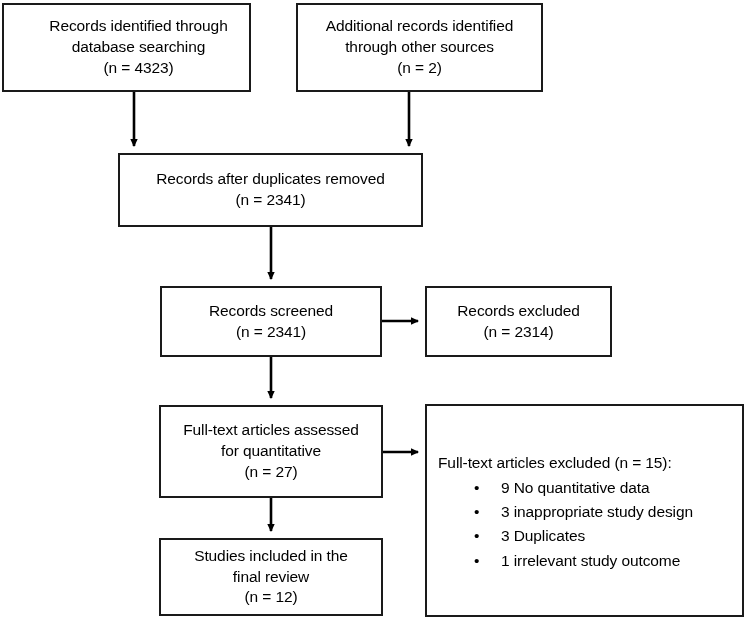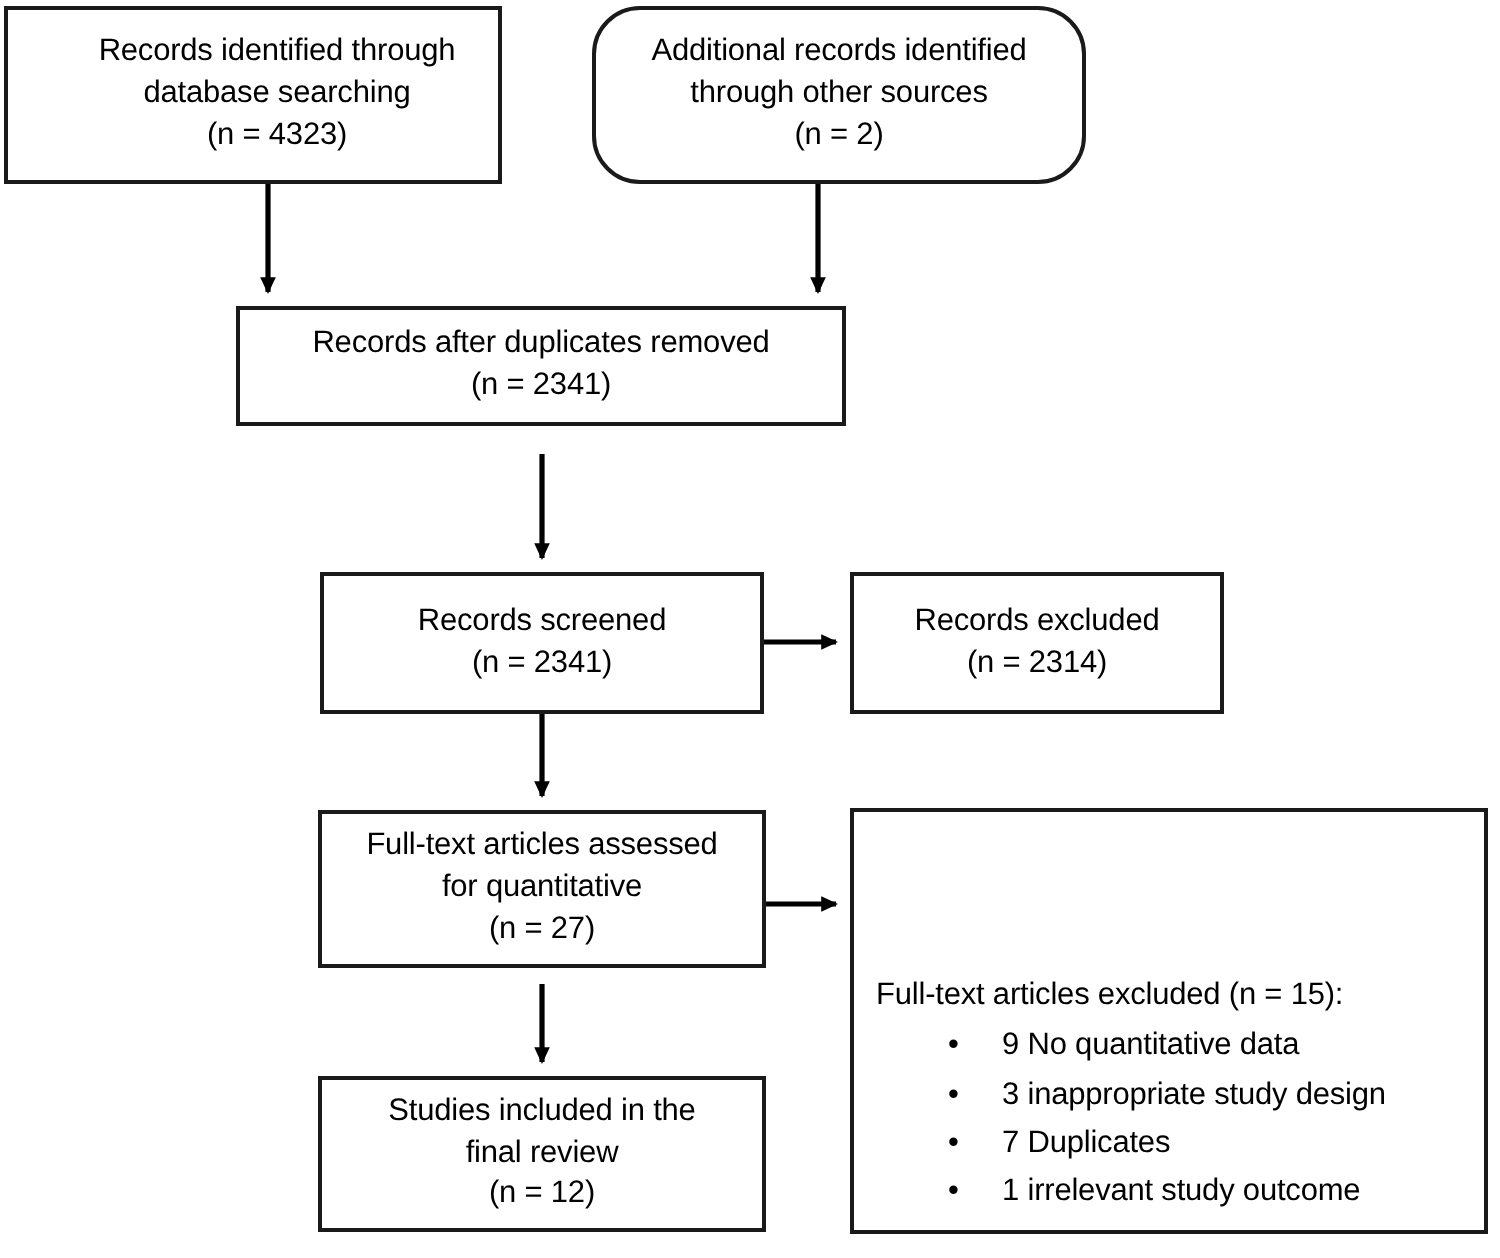--- a/index.html
+++ b/index.html
@@ -40,21 +40,21 @@
     line-height: 1.34;
     letter-spacing: -0.1px;
     z-index: 2;
   }
   .box .line {
     display: block;
     white-space: nowrap;
   }
   .box-left {
     align-items: flex-start;
-    justify-content: flex-end;
+    justify-content: center;
     text-align: left;
     padding: 11px 8px 8px 11px;
   }
   .excl-title {
     display: block;
     font-size: 15.5px;
     line-height: 1.34;
     white-space: nowrap;
     margin-bottom: 1px;
   }
@@ -106,61 +106,61 @@
 
     <line x1="271" y1="492" x2="271" y2="531" stroke="#000000" stroke-width="2.6" marker-end="url(#arrowhead)"></line>
   </svg>
 
   <div class="box" style="left:2px; top:3px; width:249px; height:89px;padding-left:24px;">
     <span class="line">Records identified through</span>
     <span class="line">database searching</span>
     <span class="line">(n = 4323)</span>
   </div>
 
-  <div class="box" style="left:296px; top:3px; width:247px; height:89px;border-radius:24px;">
+  <div class="box" style="left:296px; top:3px; width:247px; height:89px;">
     <span class="line">Additional records identified</span>
     <span class="line">through other sources</span>
     <span class="line">(n = 2)</span>
   </div>
 
-  <div class="box" style="left:118px; top:153px; width:305px; height:60px;">
+  <div class="box" style="left:118px; top:153px; width:305px; height:74px;">
     <span class="line">Records after duplicates removed</span>
     <span class="line">(n = 2341)</span>
   </div>
 
   <div class="box" style="left:160px; top:286px; width:222px; height:71px;">
     <span class="line">Records screened</span>
     <span class="line">(n = 2341)</span>
   </div>
 
   <div class="box" style="left:425px; top:286px; width:187px; height:71px;">
     <span class="line">Records excluded</span>
     <span class="line">(n = 2314)</span>
   </div>
 
-  <div class="box" style="left:159px; top:405px; width:224px; height:79px;text-align:right;">
+  <div class="box" style="left:159px; top:405px; width:224px; height:93px;text-align:right;">
     <span class="line">Full-text articles assessed</span>
     <span class="line">for quantitative</span>
     <span class="line">(n = 27)</span>
   </div>
 
   <div class="box box-left" style="left:425px; top:404px; width:319px; height:213px;">
     <span class="excl-title">Full-text articles excluded (n = 15):</span>
     <ul class="excl-list">
       <li>
         <span class="bullet">•</span>
         <span>9 No quantitative data</span>
       </li>
       <li>
         <span class="bullet">•</span>
         <span>3 inappropriate study design</span>
       </li>
       <li>
         <span class="bullet">•</span>
-        <span>7 Duplicates</span>
+        <span>3 Duplicates</span>
       </li>
       <li>
         <span class="bullet">•</span>
         <span>1 irrelevant study outcome</span>
       </li>
     </ul>
   </div>
 
   <div class="box" style="left:159px; top:538px; width:224px; height:78px;">
     <span class="line">Studies included in the</span>

